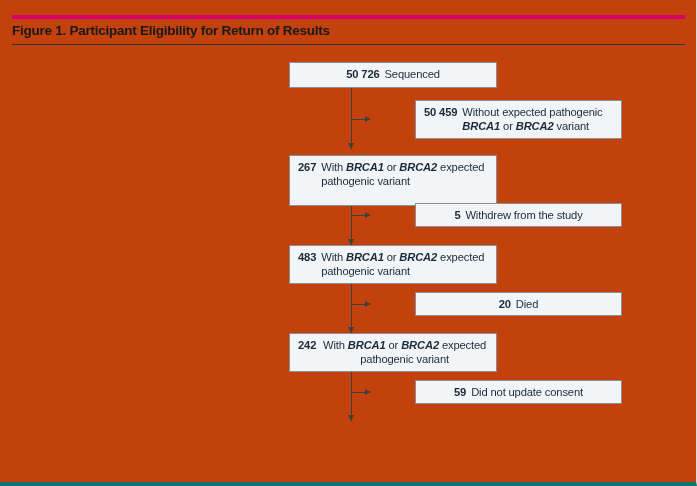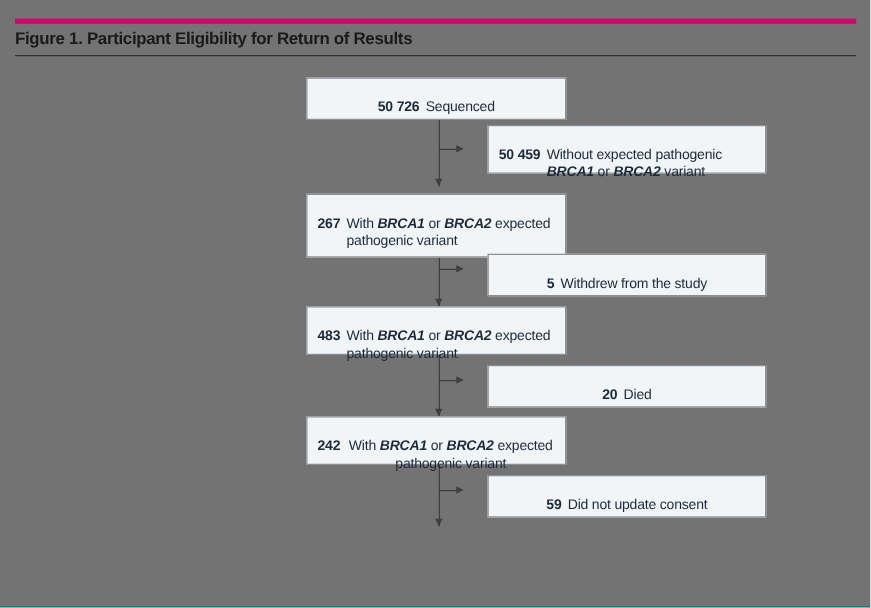--- a/index.html
+++ b/index.html
@@ -7,24 +7,24 @@
     padding: 0;
     background: #ffffff;
   }
   body {
     font-family: "Liberation Sans", sans-serif;
   }
   #figure {
     position: relative;
     width: 697px;
     height: 486px;
-    background: #737373;
+    background: #c2410c;
     box-sizing: border-box;
     border-right: 1px solid #d9d9d9;
-    border-bottom: 1px solid #0f766e;
+    border-bottom: 4px solid #0f766e;
     overflow: hidden;
   }
 
   
   .accent-bar {
     position: absolute;
     left: 12px;
     top: 15px;
     width: 673px;
     height: 4px;
@@ -52,37 +52,38 @@
 
   
   .node {
     position: absolute;
     box-sizing: border-box;
     background: #f2f5f7;
     border: 1px solid #8a8f94;
     color: #1b2a3a;
     font-size: 11.2px;
     line-height: 14px;
-    padding: 16px 8px;
+    padding: 4px 8px;
     letter-spacing: -0.15px;
+    margin-left: 44px;
   }
   .node .num {
     font-weight: bold;
   }
   .node i {
     font-style: italic;
     font-weight: bold;
   }
   .node-main {
     left: 245px;
     width: 208px;
   }
   .node-side {
-    left: 390px;
-    width: 223px;
+    left: 371px;
+    width: 207px;
   }
   
   .rowtext {
     display: flex;
     align-items: baseline;
   }
   .rowtext .num {
     flex: 0 0 auto;
     margin-right: 5px;
     white-space: nowrap;

